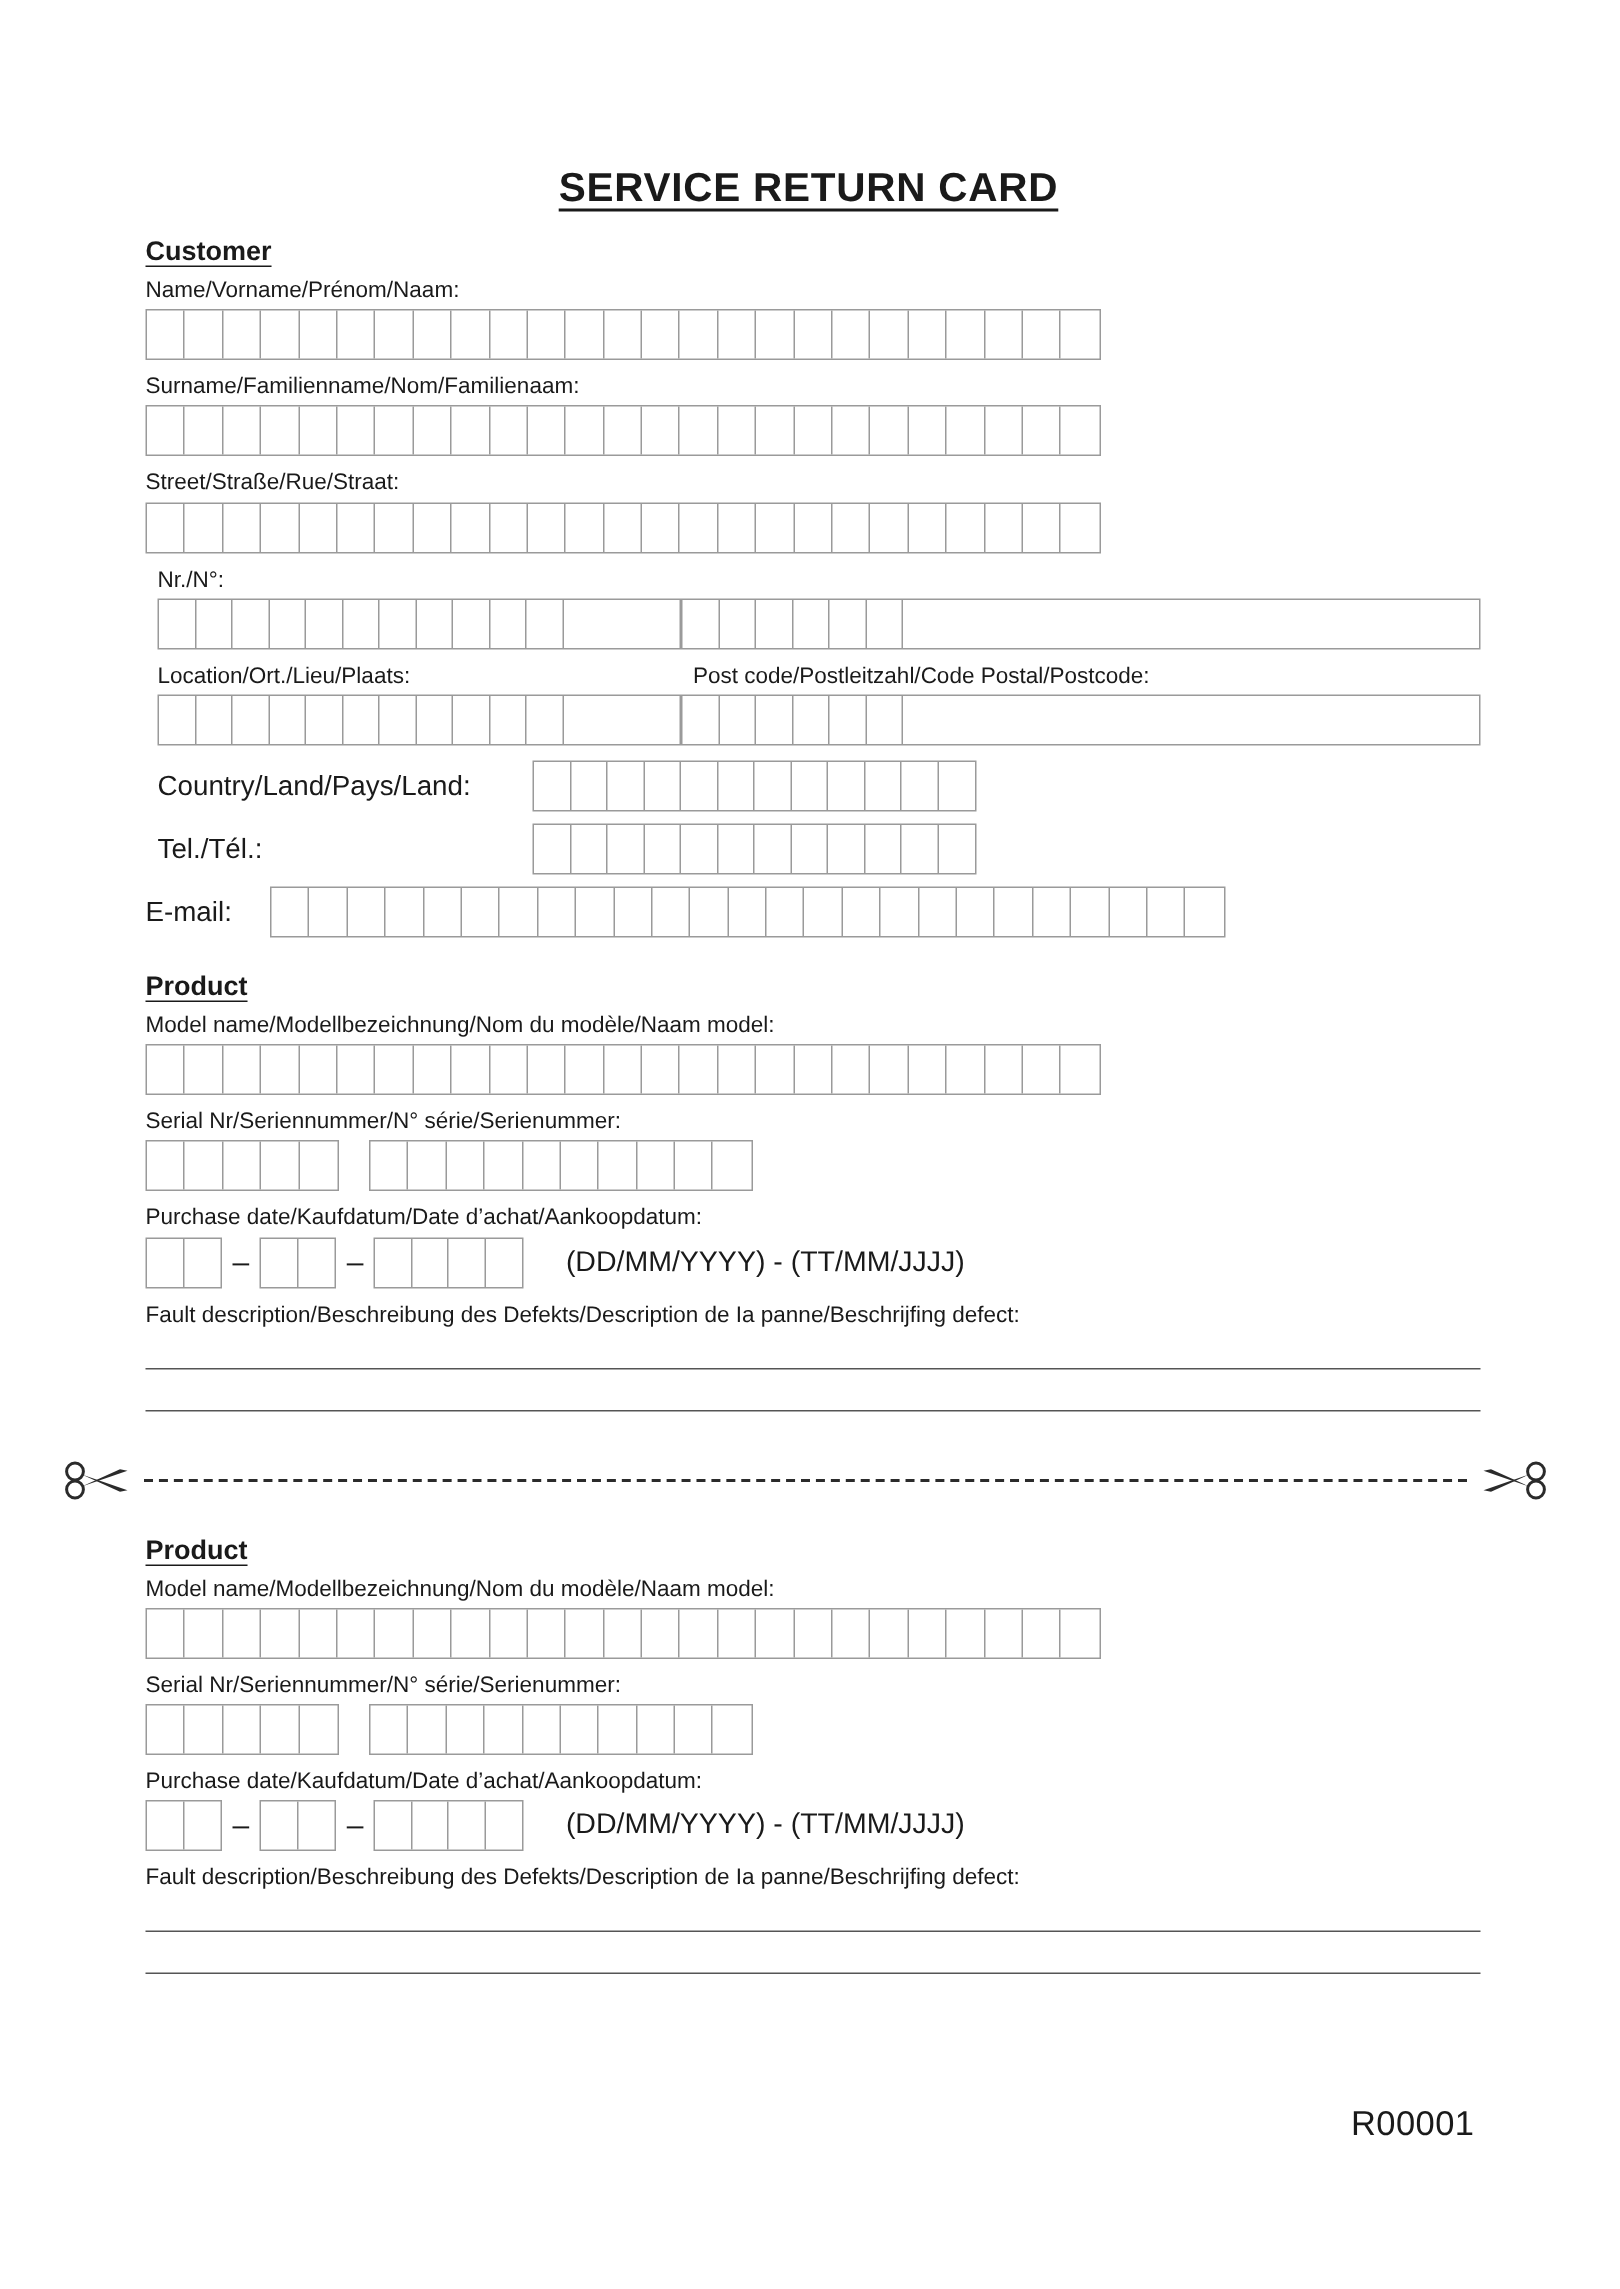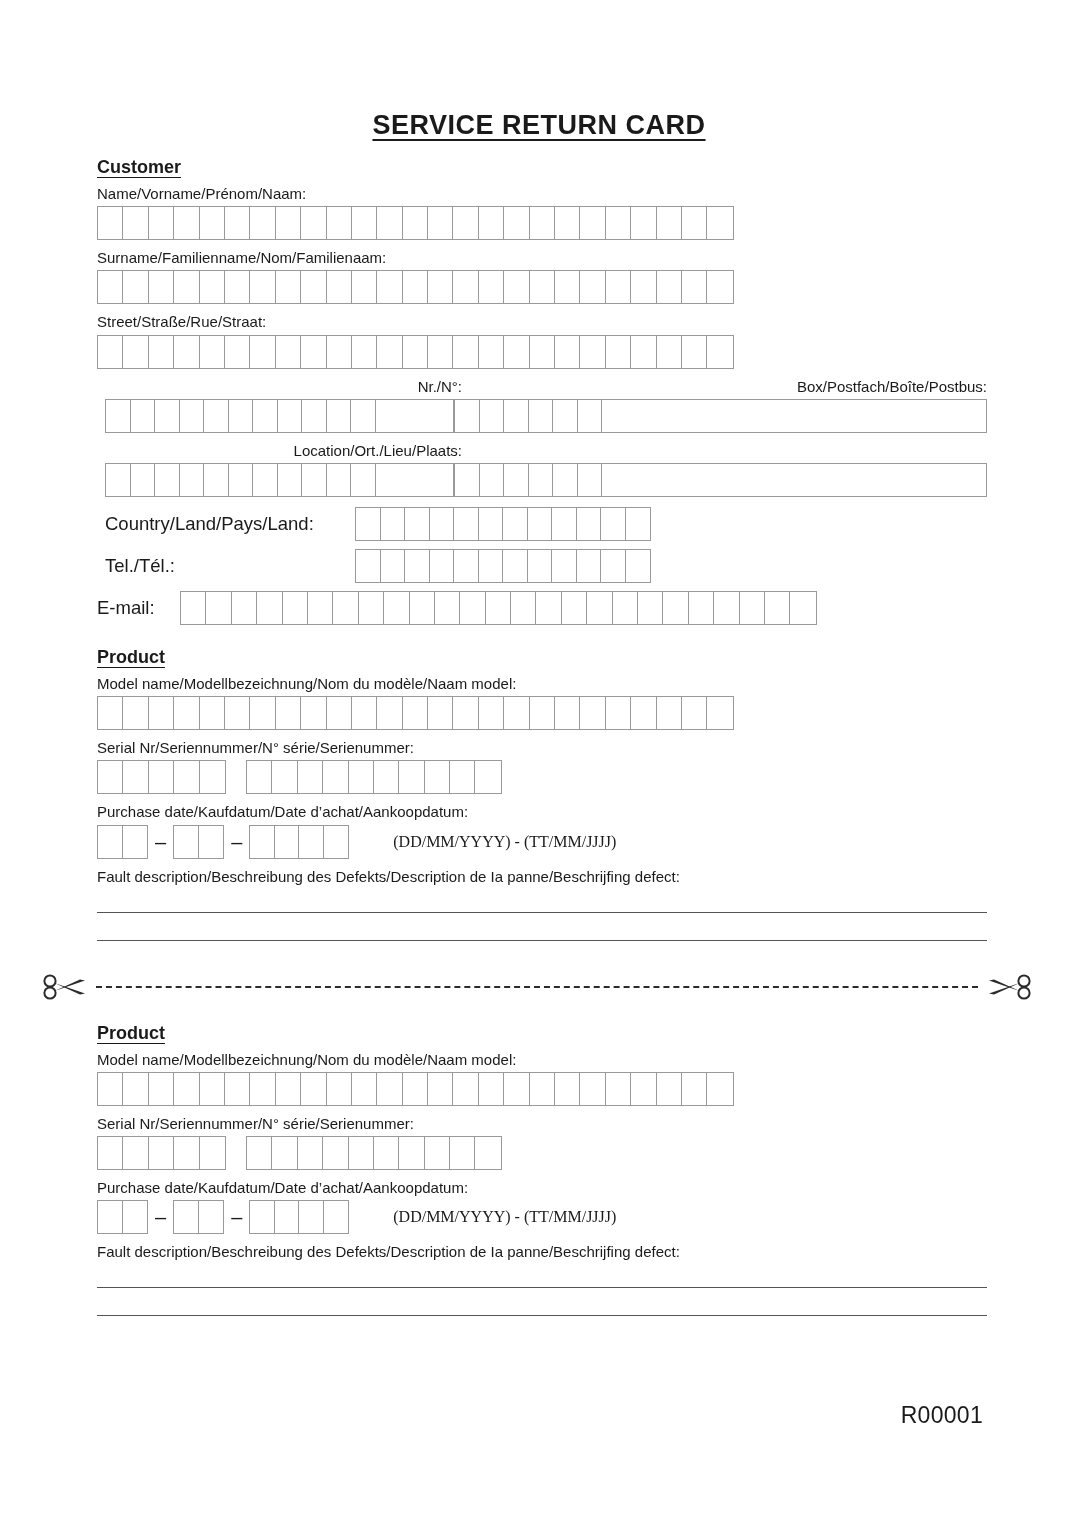--- a/index.html
+++ b/index.html
@@ -77,21 +77,20 @@
   }
   .grid .cell:last-child {
     border-right: none;
   }
 
   .grid.small .cell { width: 24.5px; }
 
   
   .two-col {
     display: flex;
-    text-align: right;
   }
   .col-a { width: 357px; }
   .col-b { flex: 1; }
 
   .inline-row {
     display: flex;
     align-items: center;
     margin-bottom: 8px;
   }
   .inline-row .lbl {
@@ -108,24 +107,23 @@
   .indent-1 { margin-left: 8px; }
 
   .dash {
     font-size: 20px;
     padding: 0 7px;
     color: #1a1a1a;
     line-height: 1;
   }
 
   .date-note {
-    font-size: 16px;
-    margin-left: 44px;
+    font-size: 19px;
+    margin-left: 28px;
     white-space: nowrap;
-    font-family: Liberation Serif, serif;
   }
 
   .serial-gap { width: 20px; }
 
   .rule {
     border: none;
     border-top: 1.6px solid #555;
     margin: 26px 0 0 0;
     width: 890px;
   }
@@ -262,21 +260,20 @@
           <div class="cell"></div>
           <div class="cell"></div>
           <div class="cell"></div>
           <div class="cell"></div>
           <div class="cell"></div>
         </div>
     </div>
 
     <div class="two-col">
       <div class="col-a field-label indent-1">Nr./N°:</div>
-      <div class="col-b field-label">Box/Postfach/Boîte/Postbus:</div>
     </div>
     <div class="two-col" style="margin-bottom:8px;">
       <div class="col-a">
           <div class="grid small indent-1">
             <div class="cell"></div>
             <div class="cell"></div>
             <div class="cell"></div>
             <div class="cell"></div>
             <div class="cell"></div>
             <div class="cell"></div>
@@ -296,20 +293,21 @@
             <div class="cell"></div>
             <div class="cell"></div>
             <div class="cell"></div>
             <div class="cell"></div>
           </div>
         </div>
     </div>
 
     <div class="two-col">
       <div class="col-a field-label indent-1">Location/Ort./Lieu/Plaats:</div>
+      <div class="col-b field-label">Post code/Postleitzahl/Code Postal/Postcode:</div>
     </div>
     <div class="two-col" style="margin-bottom:8px;">
       <div class="col-a">
           <div class="grid small indent-1">
             <div class="cell"></div>
             <div class="cell"></div>
             <div class="cell"></div>
             <div class="cell"></div>
             <div class="cell"></div>
             <div class="cell"></div>

